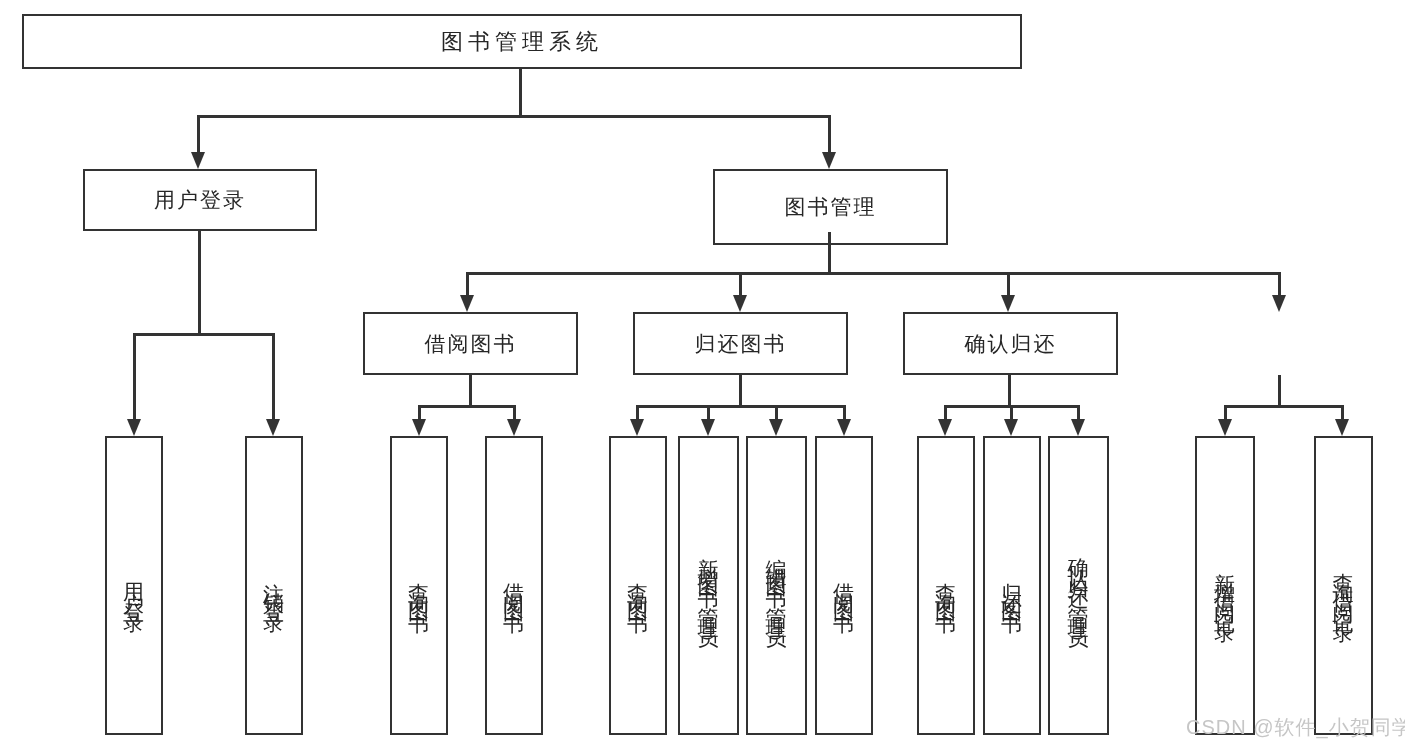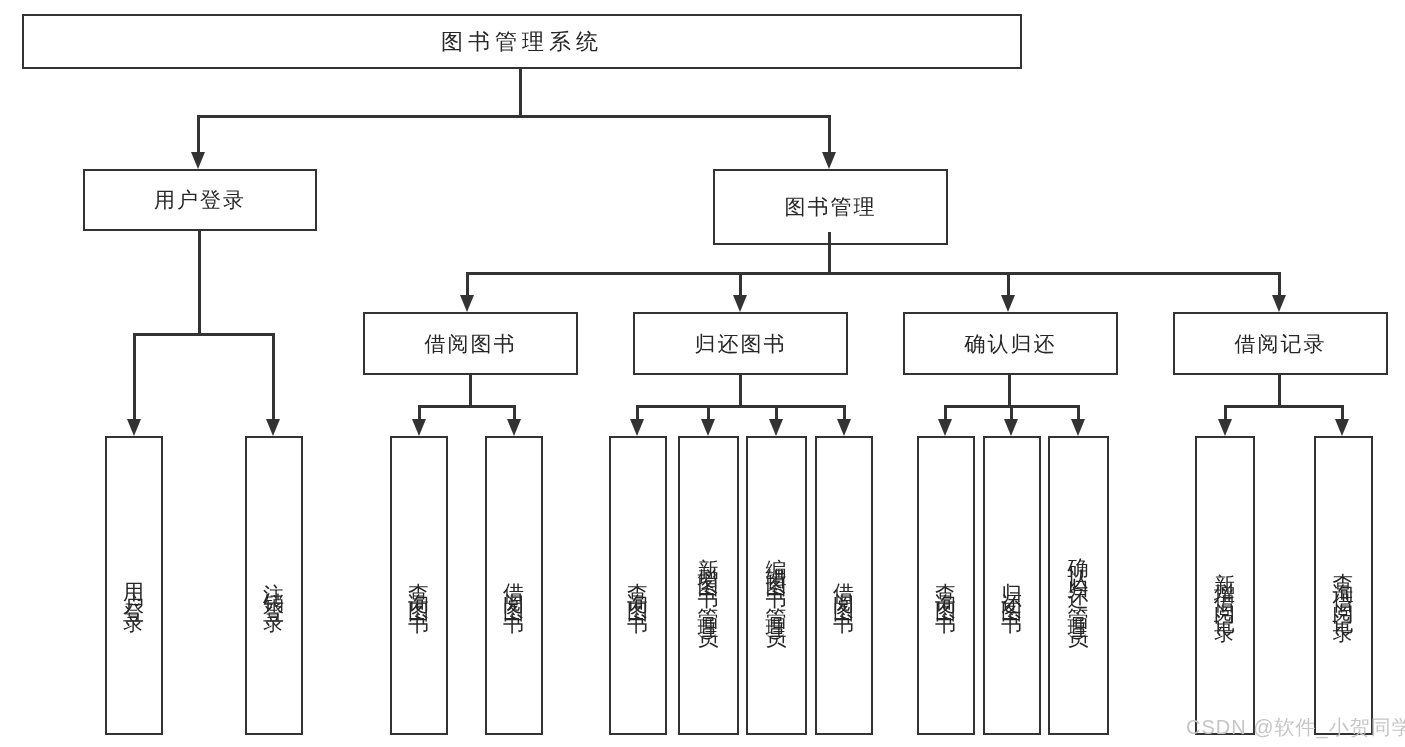--- a/index.html
+++ b/index.html
@@ -87,23 +87,20 @@
   </div>
 
   <div class="box" style="left:633px; top:312px; width:215px; height:63px;">
     <span class="hlabel">归还图书</span>
   </div>
 
   <div class="box" style="left:903px; top:312px; width:215px; height:63px;">
     <span class="hlabel">确认归还</span>
   </div>
 
-  <div class="box" style="left:1173px; top:312px; width:215px; height:63px;">
-    <span class="hlabel">借阅记录</span>
-  </div>
 
   <div class="box" style="left:105px; top:436px; width:58px; height:299px;">
     <span class="vtext">用户登录</span>
   </div>
   <div class="box" style="left:245px; top:436px; width:58px; height:299px;">
     <span class="vtext">注销登录</span>
   </div>
 
   <div class="box" style="left:390px; top:436px; width:58px; height:299px;">
     <span class="vtext">查询图书</span>

